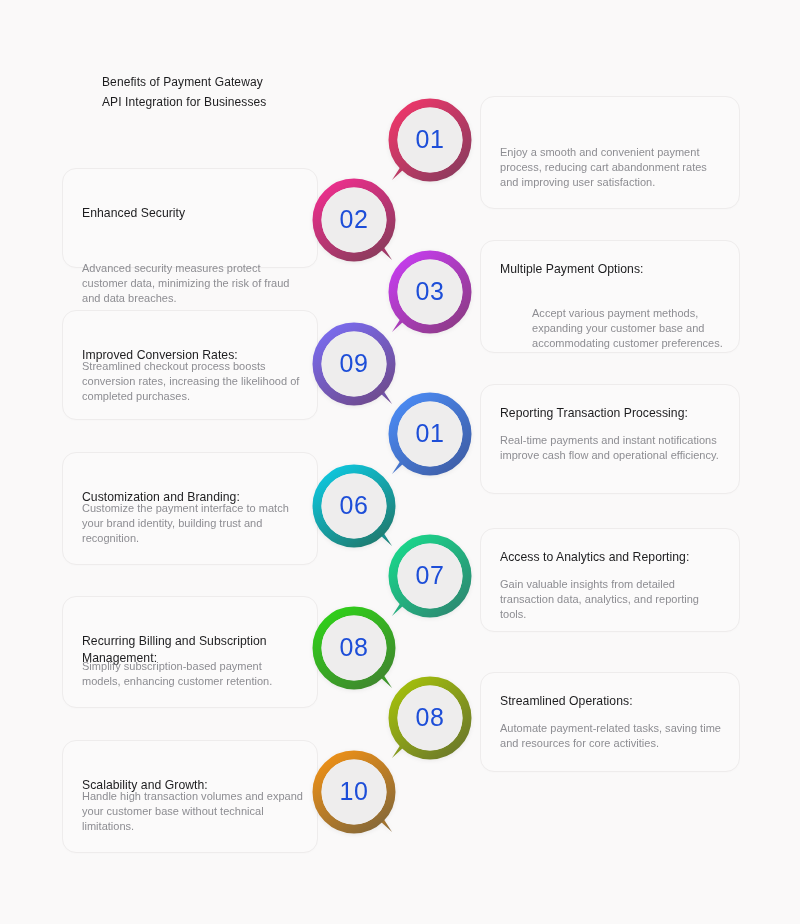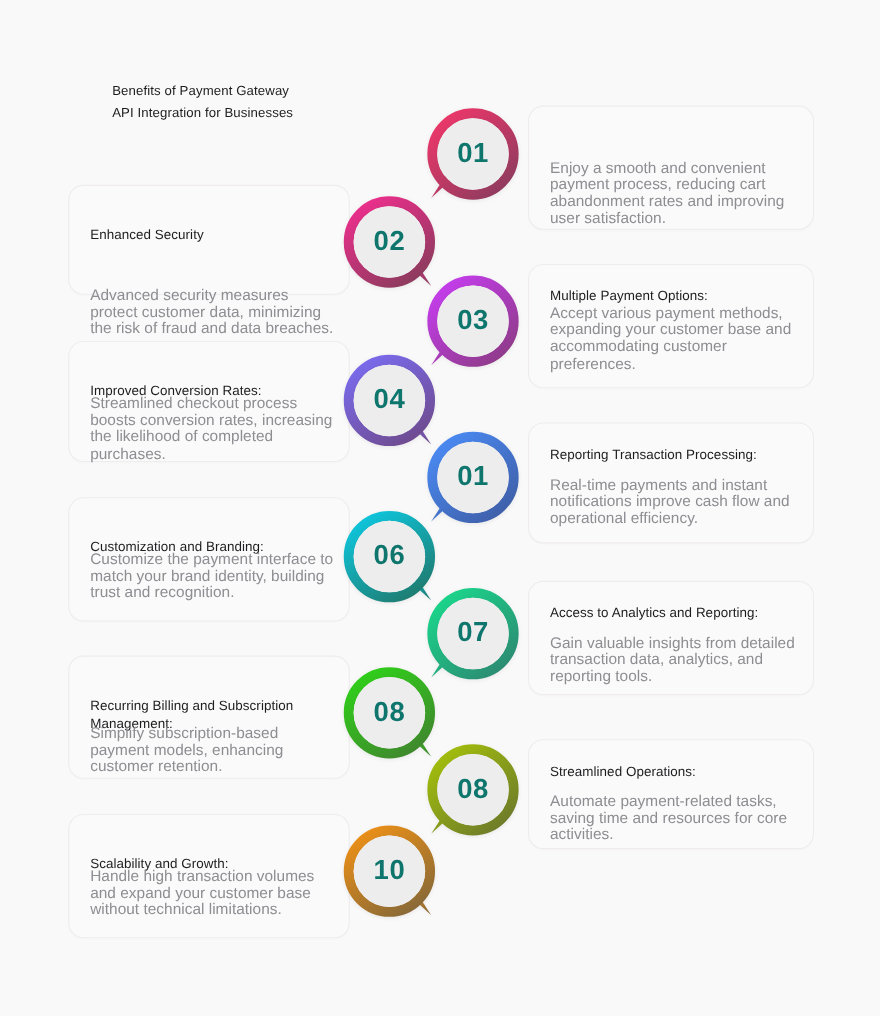--- a/index.html
+++ b/index.html
@@ -42,41 +42,41 @@
     line-height:17px;
     color:#1d1d1f;
     font-weight:400;
     letter-spacing:.05px;
   }
   .card.left .card-title{top:36px;}
   .card.right .card-title{top:20px;}
   .card-desc{
     position:absolute;
     left:19px;right:14px;
-    font-size:14px;
+    font-size:11px;
     line-height:15.2px;
     color:#8d8d92;
     letter-spacing:.02px;
   }
 
   
   .bubble{
     position:absolute;
     width:88px;height:88px;
   }
   .bubble svg{position:absolute;left:0;top:0;width:88px;height:88px;
     filter:drop-shadow(0 1px 2px rgba(0,0,0,0.07));}
   .bubble .num{
     position:absolute;
     left:0;top:0;width:88px;height:88px;
     display:flex;align-items:center;justify-content:center;
     font-size:25px;
-    color:#0f766e;
+    color:#1d4ed8;
     letter-spacing:.5px;
-    font-weight:700;
+    font-weight:400;
     padding-bottom:1px;
     box-sizing:border-box;
   }
 </style>
 </head>
 <body>
 
 <div id="root">
 
   <div class="title">
@@ -87,21 +87,21 @@
   <div id="cards-layer">
       <div class="card right" style="top: 96px; height: 113px;">
         <div class="card-desc" style="top: 48px;">Enjoy a smooth and convenient payment process, reducing cart abandonment rates and improving user satisfaction.</div>
       </div>
       <div class="card left" style="top: 168px; height: 100px;">
         <div class="card-title">Enhanced Security</div>
         <div class="card-desc" style="top: 48px; margin-top: 44px;">Advanced security measures protect customer data, minimizing the risk of fraud and data breaches.</div>
       </div>
       <div class="card right" style="top: 240px; height: 113px;">
         <div class="card-title">Multiple Payment Options:</div>
-        <div class="card-desc" style="top: 36px;">Accept various payment methods, expanding your customer base and accommodating customer preferences.</div>
+        <div class="card-desc" style="top: 65px; margin-left: 32px;">Accept various payment methods, expanding your customer base and accommodating customer preferences.</div>
       </div>
       <div class="card left" style="top: 310px; height: 110px;">
         <div class="card-title">Improved Conversion Rates:</div>
         <div class="card-desc" style="top: 48px;">Streamlined checkout process boosts conversion rates, increasing the likelihood of completed purchases.</div>
       </div>
       <div class="card right" style="top: 384px; height: 110px;">
         <div class="card-title">Reporting Transaction Processing:</div>
         <div class="card-desc" style="top: 48px;">Real-time payments and instant notifications improve cash flow and operational efficiency.</div>
       </div>
       <div class="card left" style="top: 452px; height: 113px;">
@@ -173,21 +173,21 @@
           <defs>
             <linearGradient id="grad3" x1="10%" y1="0%" x2="75%" y2="100%">
               <stop offset="0%" stop-color="#7a6cf0"></stop>
               <stop offset="100%" stop-color="#6f4c92"></stop>
             </linearGradient>
           </defs>
           <path fill="url(#grad3)" d="M 58 62 L 82 84 L 64 56 Z"></path>
           <circle cx="44" cy="44" r="37" fill="none" stroke="url(#grad3)" stroke-width="9"></circle>
           <circle cx="44" cy="44" r="32.5" fill="#eeeded"></circle>
         </svg>
-        <div class="num">04</div>
+        <div class="num">09</div>
       </div>
       <div class="bubble" style="left: 386px; top: 390px;">
         <svg viewBox="0 0 88 88">
           <defs>
             <linearGradient id="grad4" x1="0%" y1="0%" x2="85%" y2="100%">
               <stop offset="0%" stop-color="#4b8df8"></stop>
               <stop offset="100%" stop-color="#3f5fa8"></stop>
             </linearGradient>
           </defs>
           <path fill="url(#grad4)" d="M 30 62 L 6 84 L 24 56 Z"></path>

